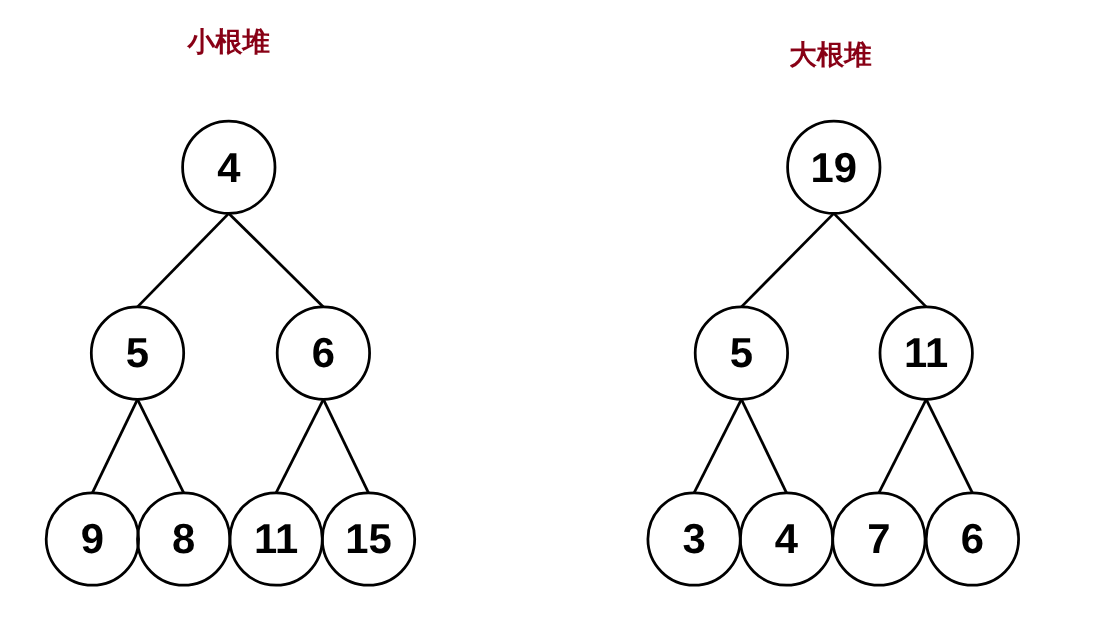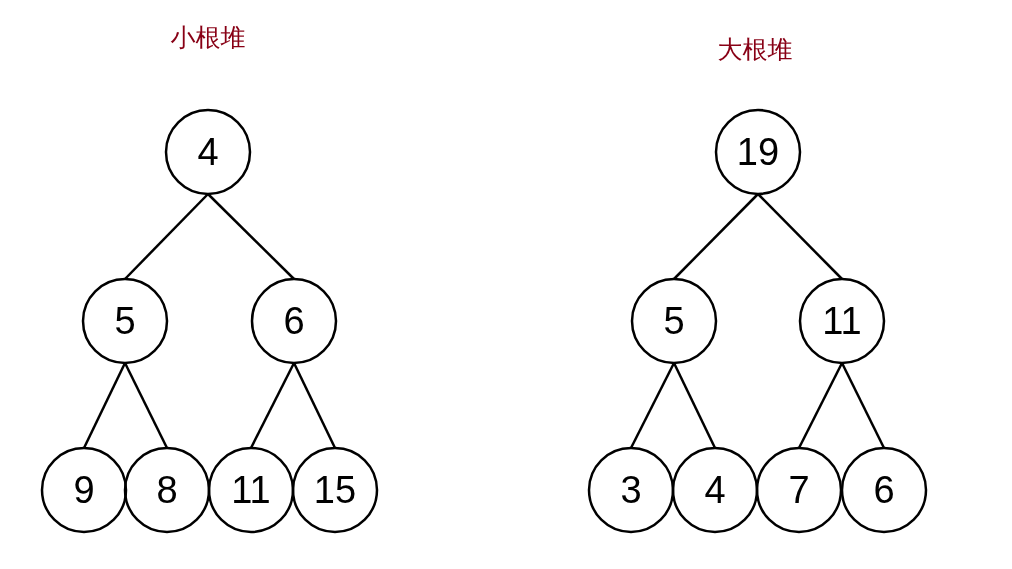--- a/index.html
+++ b/index.html
@@ -8,20 +8,21 @@
     width: 1012px;
     height: 569px;
     background: var(--bg-color, #ffffff);
     overflow: hidden;
     font-family: "Liberation Sans", sans-serif;
   }
   .canvas {
     position: relative;
     width: 1012px;
     height: 569px;
+    font-weight: bold;
   }
   svg text {
     font-family: "Liberation Sans", sans-serif;
     user-select: none;
   }
   .tree-title {
     font-size: 25px;
     fill: var(--title-color, #880015);
   }
   .tree-edge {

